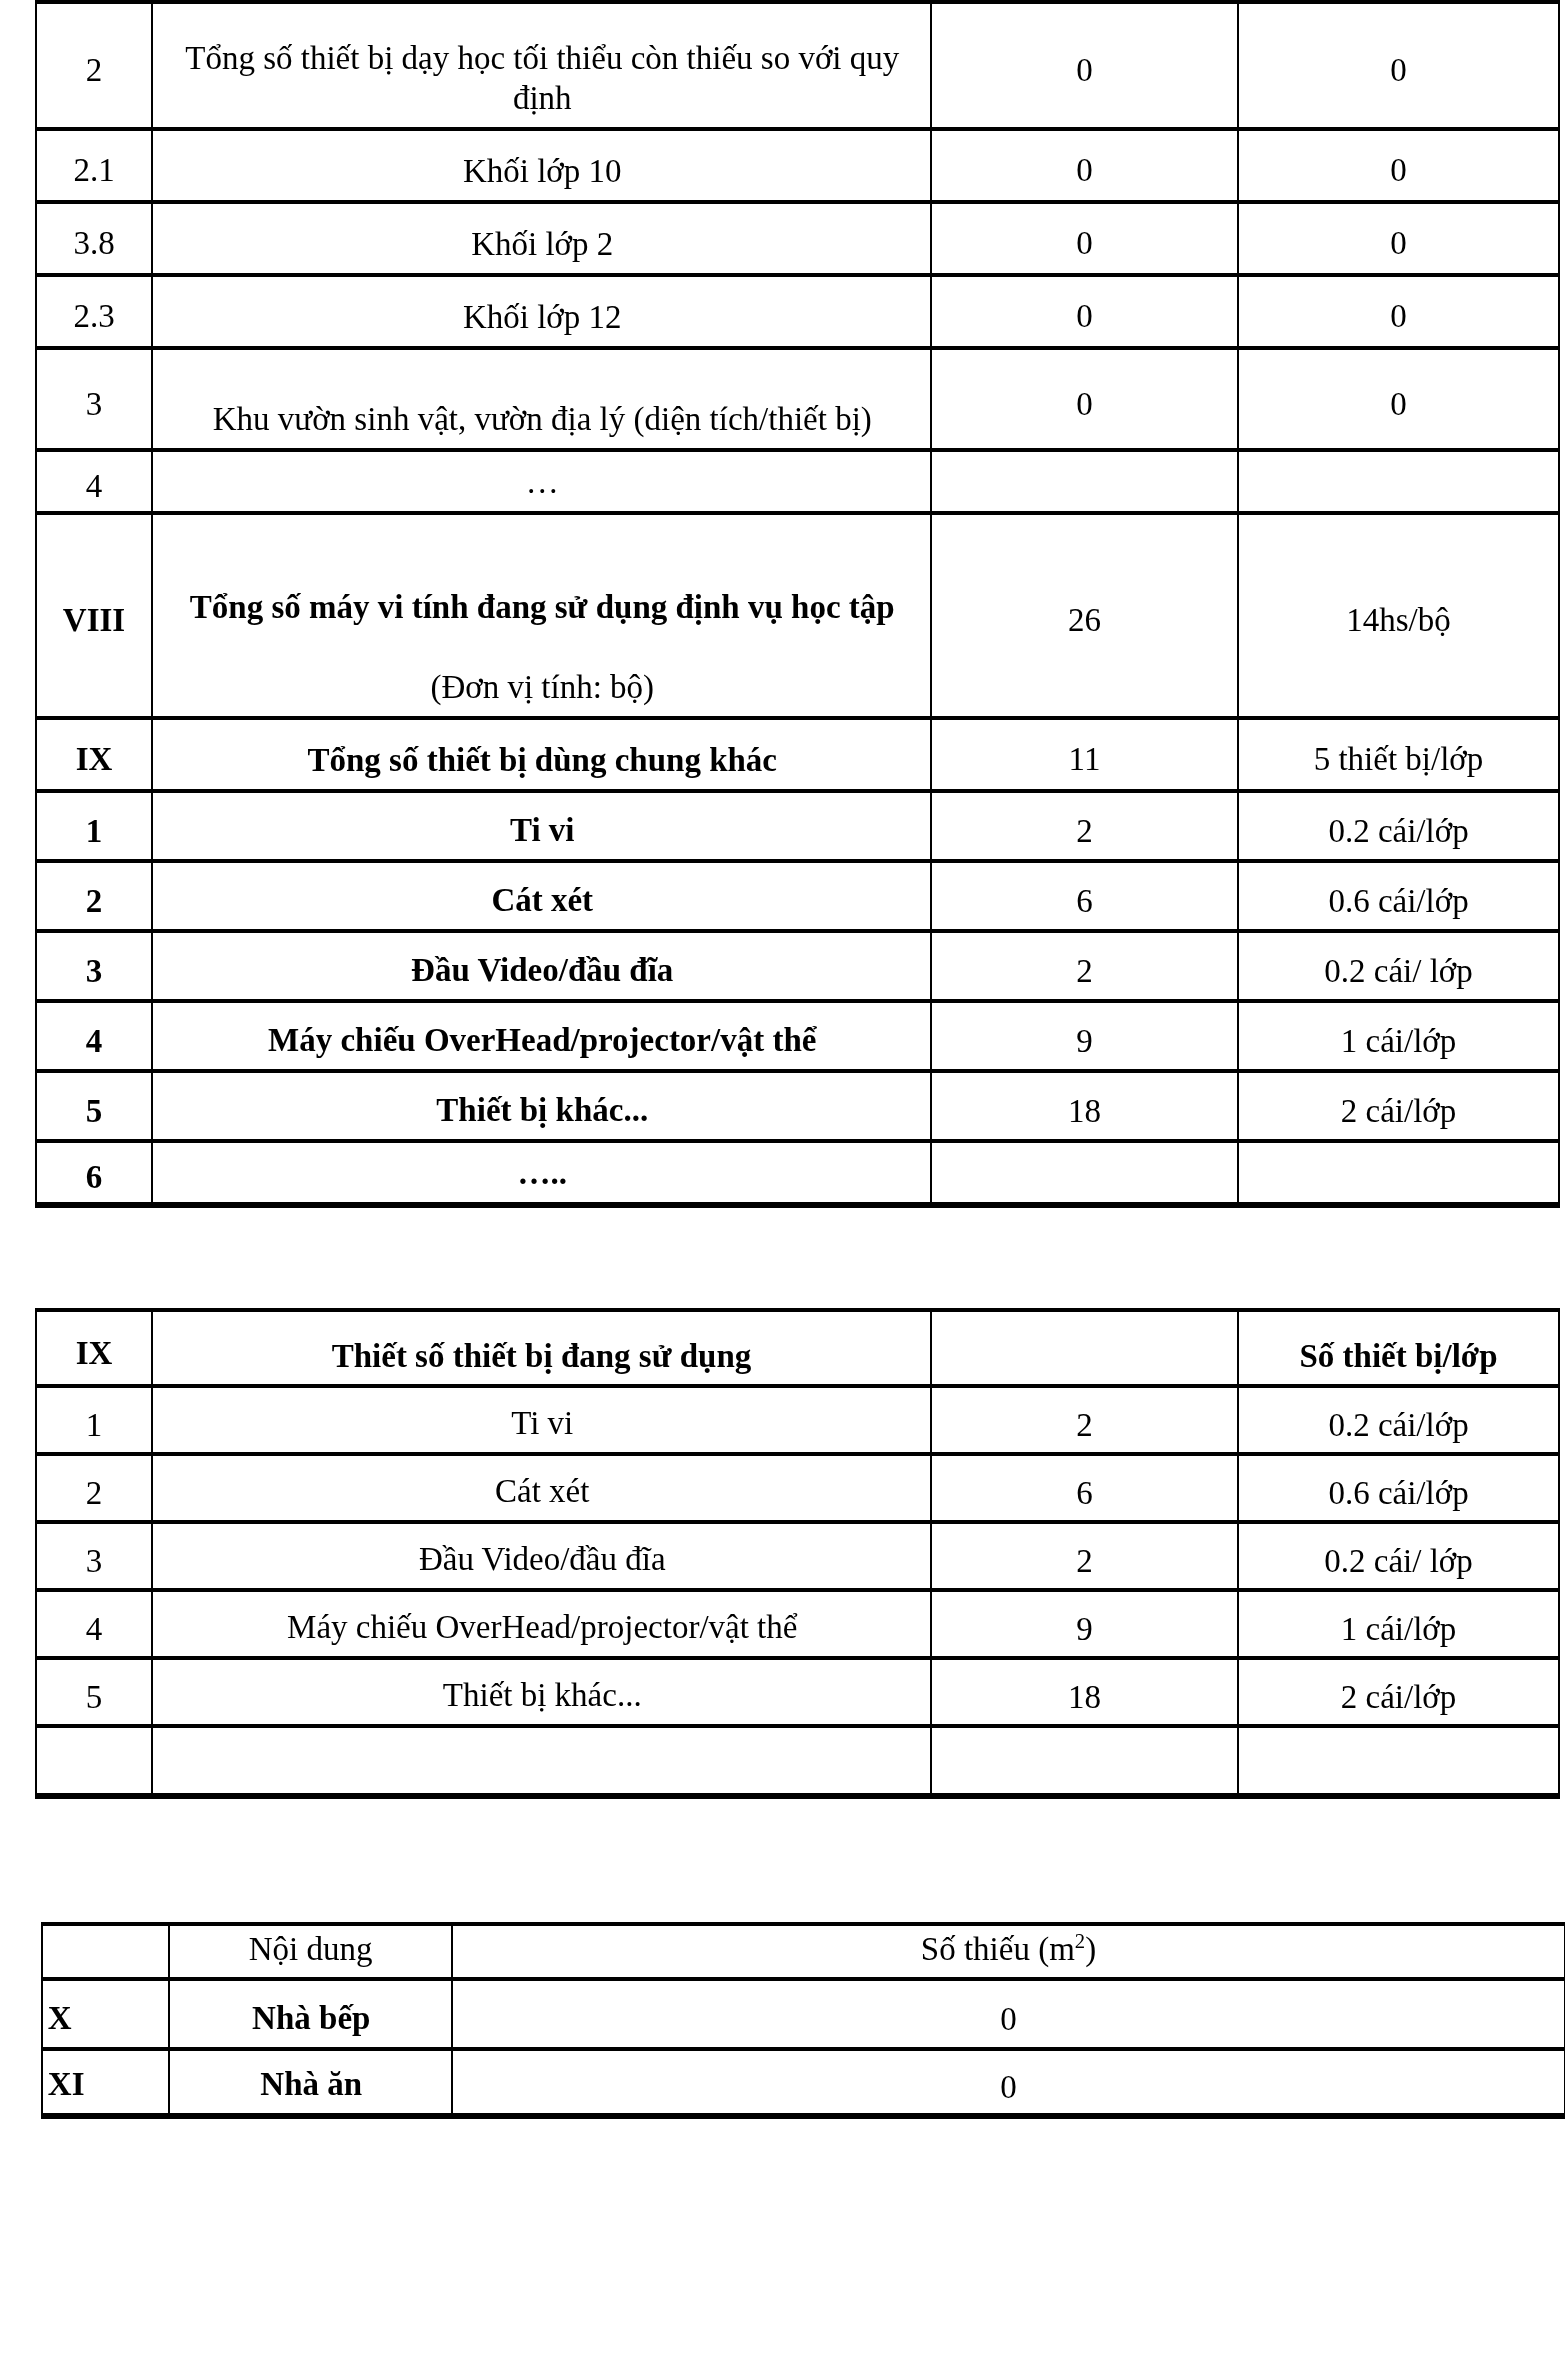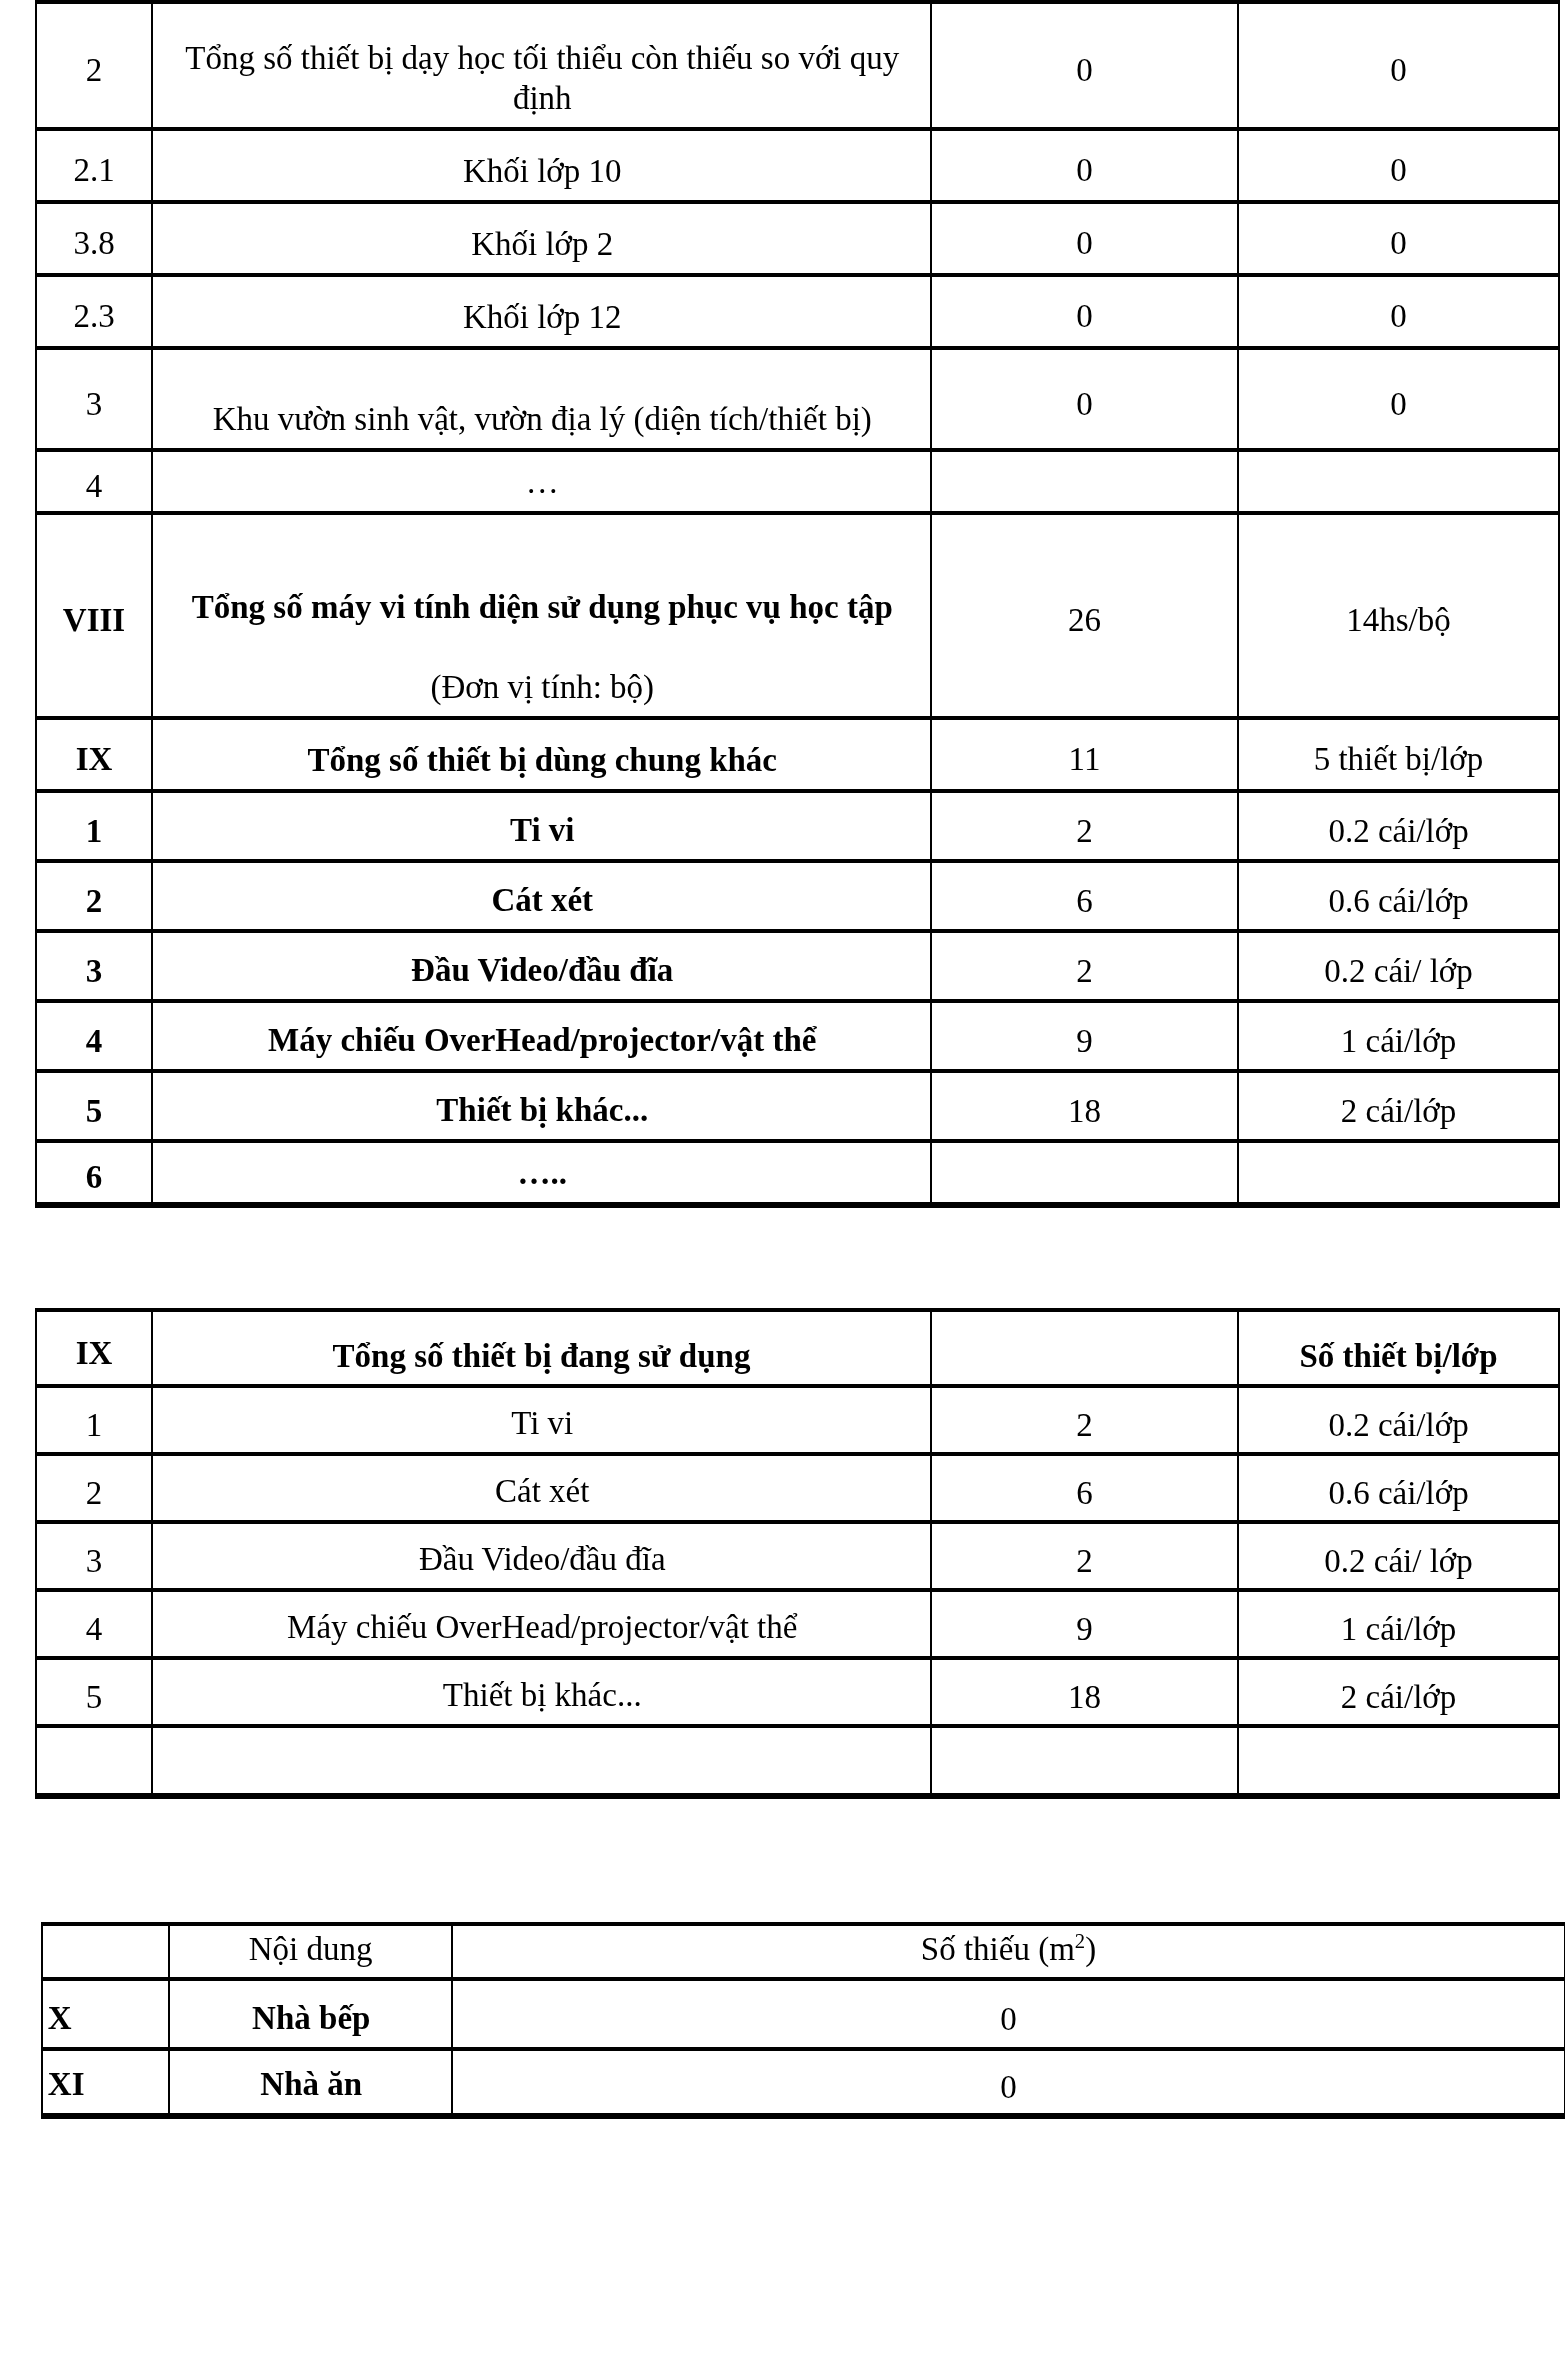--- a/index.html
+++ b/index.html
@@ -114,21 +114,21 @@
       </tr>
       <tr>
         <td class="no">4</td>
         <td class="lbl">…</td>
         <td class="val"></td>
         <td class="val"></td>
       </tr>
       <tr>
         <td class="no b">VIII</td>
         <td class="lbl">
-          <div class="b">Tổng số máy vi tính diện sử dụng phục vụ học tập</div>
+          <div class="b">Tổng số máy vi tính đang sử dụng định vụ học tập</div>
           <div class="gap"></div>
           <div>(Đơn vị tính: bộ)</div>
         </td>
         <td class="val">26</td>
         <td class="val">14hs/bộ</td>
       </tr>
       <tr>
         <td class="no b">IX</td>
         <td class="lbl b">Tổng số thiết bị dùng chung khác</td>
         <td class="val">11</td>
@@ -176,21 +176,21 @@
   <table id="t2">
     <colgroup>
         <col class="c1">
         <col class="c2">
         <col class="c3">
         <col class="c4">
       </colgroup>
     <tbody>
       <tr>
         <td class="no b">IX</td>
-        <td class="hdr b">Tổng số thiết bị đang sử dụng</td>
+        <td class="hdr b">Thiết số thiết bị đang sử dụng</td>
         <td class="val"></td>
         <td class="hdr b">Số thiết bị/lớp</td>
       </tr>
       <tr>
         <td class="no">1</td>
         <td class="lbl">Ti vi</td>
         <td class="val">2</td>
         <td class="val">0.2 cái/lớp</td>
       </tr>
       <tr>

